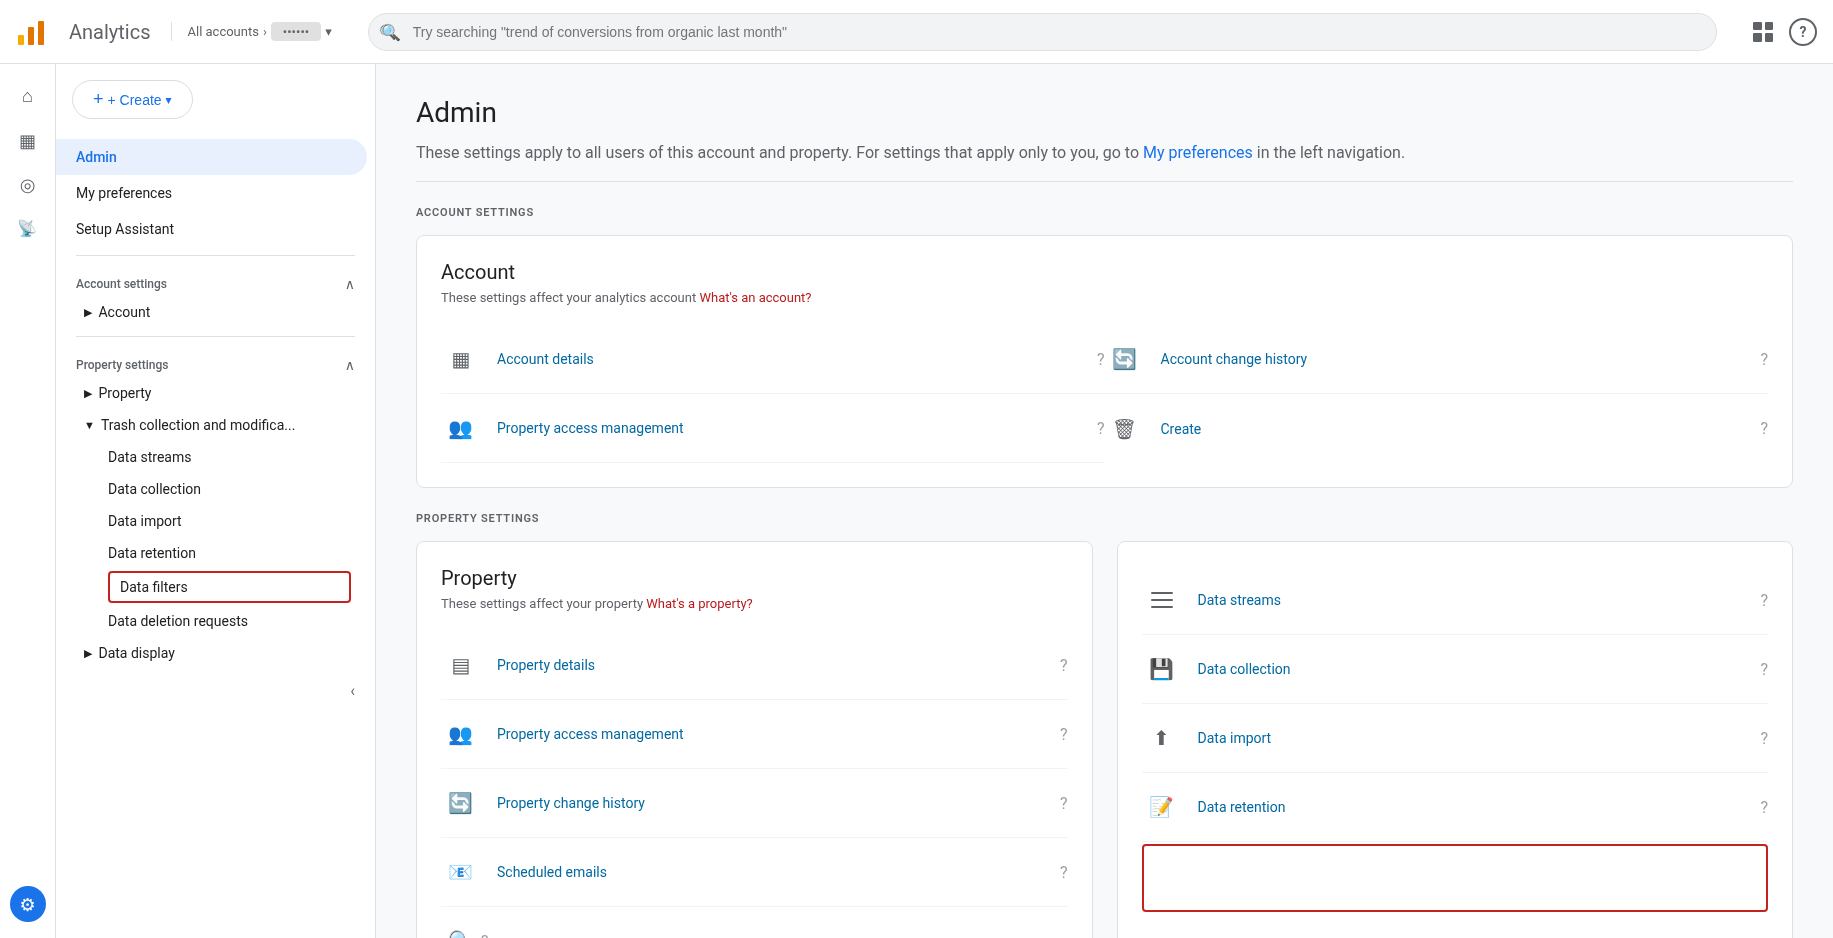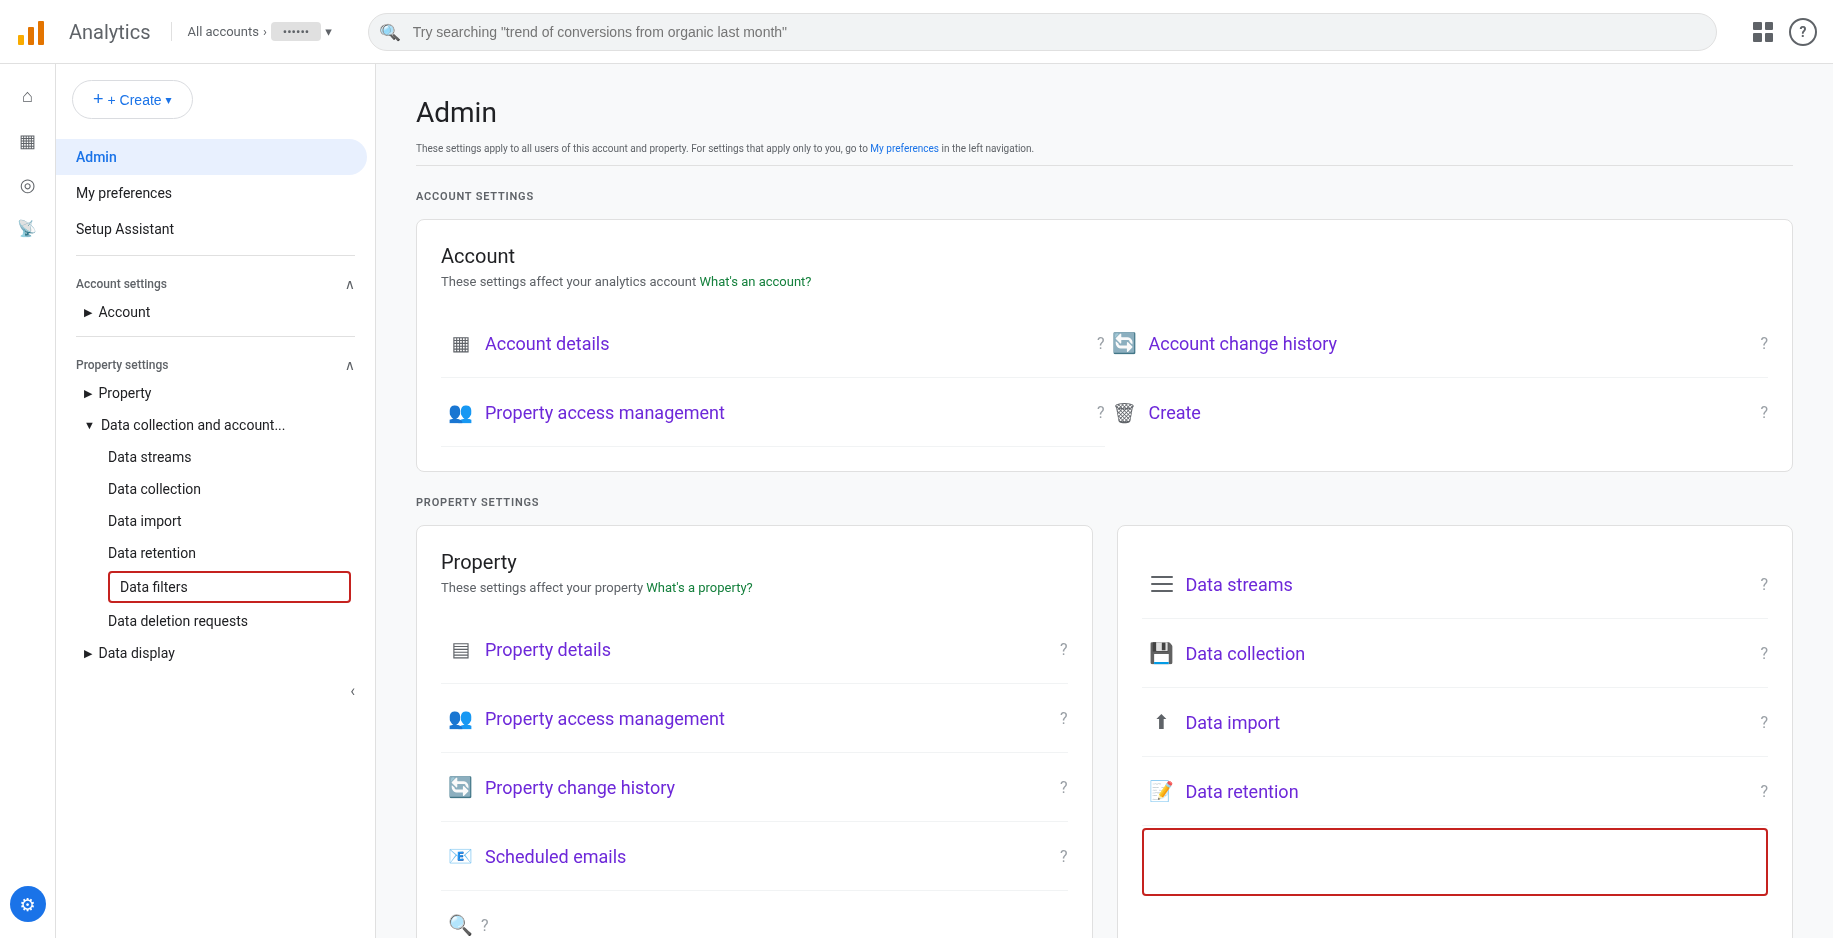--- a/index.html
+++ b/index.html
@@ -42,33 +42,33 @@
     .nav-sub-item { padding: 8px 20px 8px 36px; cursor: pointer; font-size: 14px; color: #202124; display: flex; align-items: center; gap: 8px; border-radius: 0 24px 24px 0; margin-right: 8px; }
     .nav-sub-item-indent { padding-left: 52px; }
     .nav-divider { border: none; border-top: 1px solid #e0e0e0; margin: 8px 20px; }
     .nav-section-item { padding: 8px 20px 8px 28px; cursor: pointer; font-size: 14px; color: #202124; display: flex; align-items: center; gap: 6px; }
     .nav-sidebar-footer { padding: 12px 20px; display: flex; justify-content: flex-end; }
     .collapse-btn { cursor: pointer; color: #5f6368; font-size: 16px; }
 
     
     .content { flex: 1; overflow-y: auto; padding: 32px 40px; background: #f8f9fa; }
     .page-title { font-size: 28px; font-weight: 400; color: #202124; margin-bottom: 12px; }
-    .page-desc { font-size: 10px; color: #5f6368; margin-bottom: 9px; line-height: 1.5; }
+    .page-desc { font-size: 16px; color: #5f6368; margin-bottom: 16px; line-height: 1.5; }
     .page-desc a { color: #1a73e8; text-decoration: none; }
     .section-label { font-size: 11px; font-weight: 600; color: #5f6368; letter-spacing: 0.8px; text-transform: uppercase; margin-bottom: 16px; }
     .cards-row { display: flex; gap: 24px; margin-bottom: 24px; }
     .card { background: #fff; border-radius: 8px; border: 1px solid #e0e0e0; padding: 24px; flex: 1; }
     .card-title { font-size: 20px; font-weight: 400; margin-bottom: 6px; }
     .card-subtitle { font-size: 13px; color: #5f6368; margin-bottom: 20px; }
-    .card-subtitle a { color: #15803d; text-decoration: none; }
+    .card-subtitle a { color: #b91c1c; text-decoration: none; }
     .card-items { display: flex; flex-direction: column; gap: 0; }
     .card-item { display: flex; align-items: center; padding: 14px 0; border-bottom: 1px solid #f1f3f4; cursor: pointer; }
     .card-item:last-child { border-bottom: none; }
     .card-item-icon { width: 40px; height: 40px; display: flex; align-items: center; justify-content: center; color: #5f6368; font-size: 20px; flex-shrink: 0; }
-    .card-item-label { flex: 1; font-size: 18px; color: #6d28d9; margin-left: 4px; }
+    .card-item-label { flex: 1; font-size: 14px; color: #0369a1; margin-left: 16px; }
     .card-item-help { color: #9aa0a6; font-size: 16px; cursor: pointer; }
 
     hr.section-divider { border: none; border-top: 1px solid #e0e0e0; margin-bottom: 24px; }
   </style>
 </head>
 <body>
 
 <div class="topbar">
   <div class="topbar-logo">
     <svg class="logo-icon" viewBox="0 0 30 30">
@@ -138,21 +138,21 @@
     <div class="nav-section-header">
       <span>Property settings</span>
       <span class="chevron">∧</span>
     </div>
     <div class="nav-section-item">
       <span style="font-size:11px;">▶</span>
       <span>Property</span>
     </div>
     <div class="nav-section-item">
       <span style="font-size:11px;">▼</span>
-      <span>Data collection and account...</span>
+      <span>Trash collection and modifica...</span>
     </div>
 
     <div class="nav-sub-item nav-sub-item-indent">
       <span>Data streams</span>
     </div>
     <div class="nav-sub-item nav-sub-item-indent">
       <span>Data collection</span>
     </div>
     <div class="nav-sub-item nav-sub-item-indent">
       <span>Data import</span>

